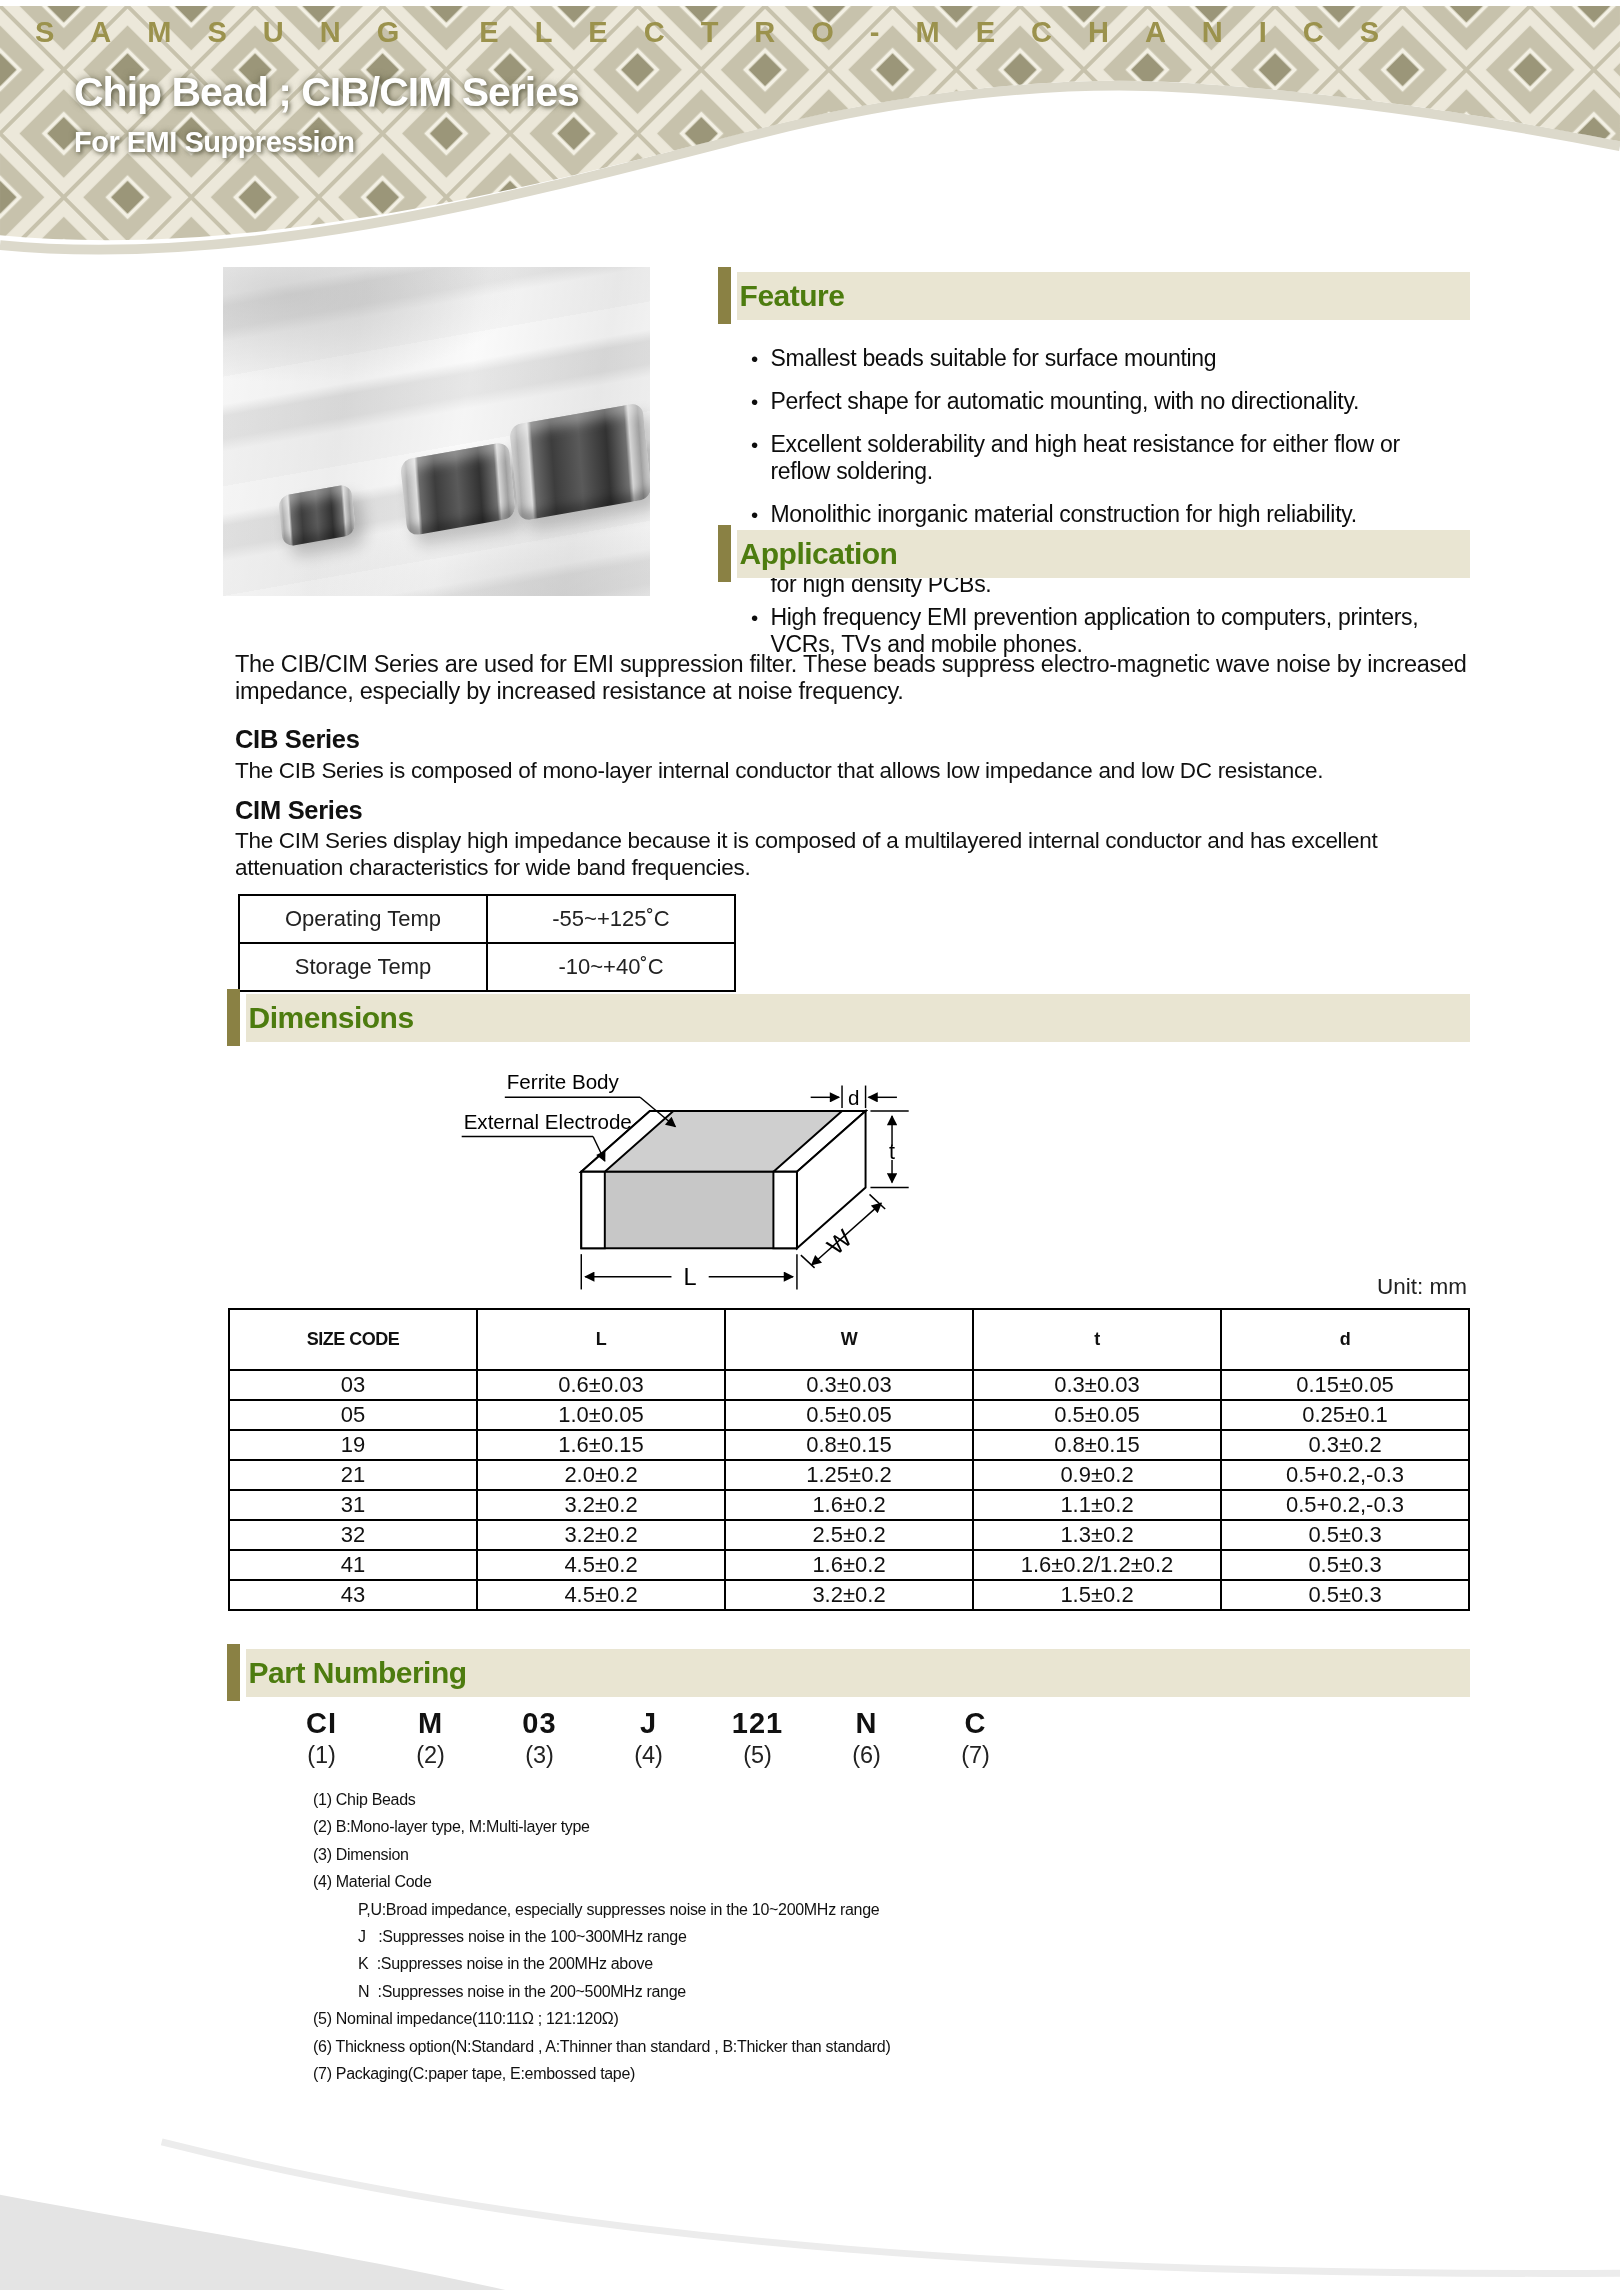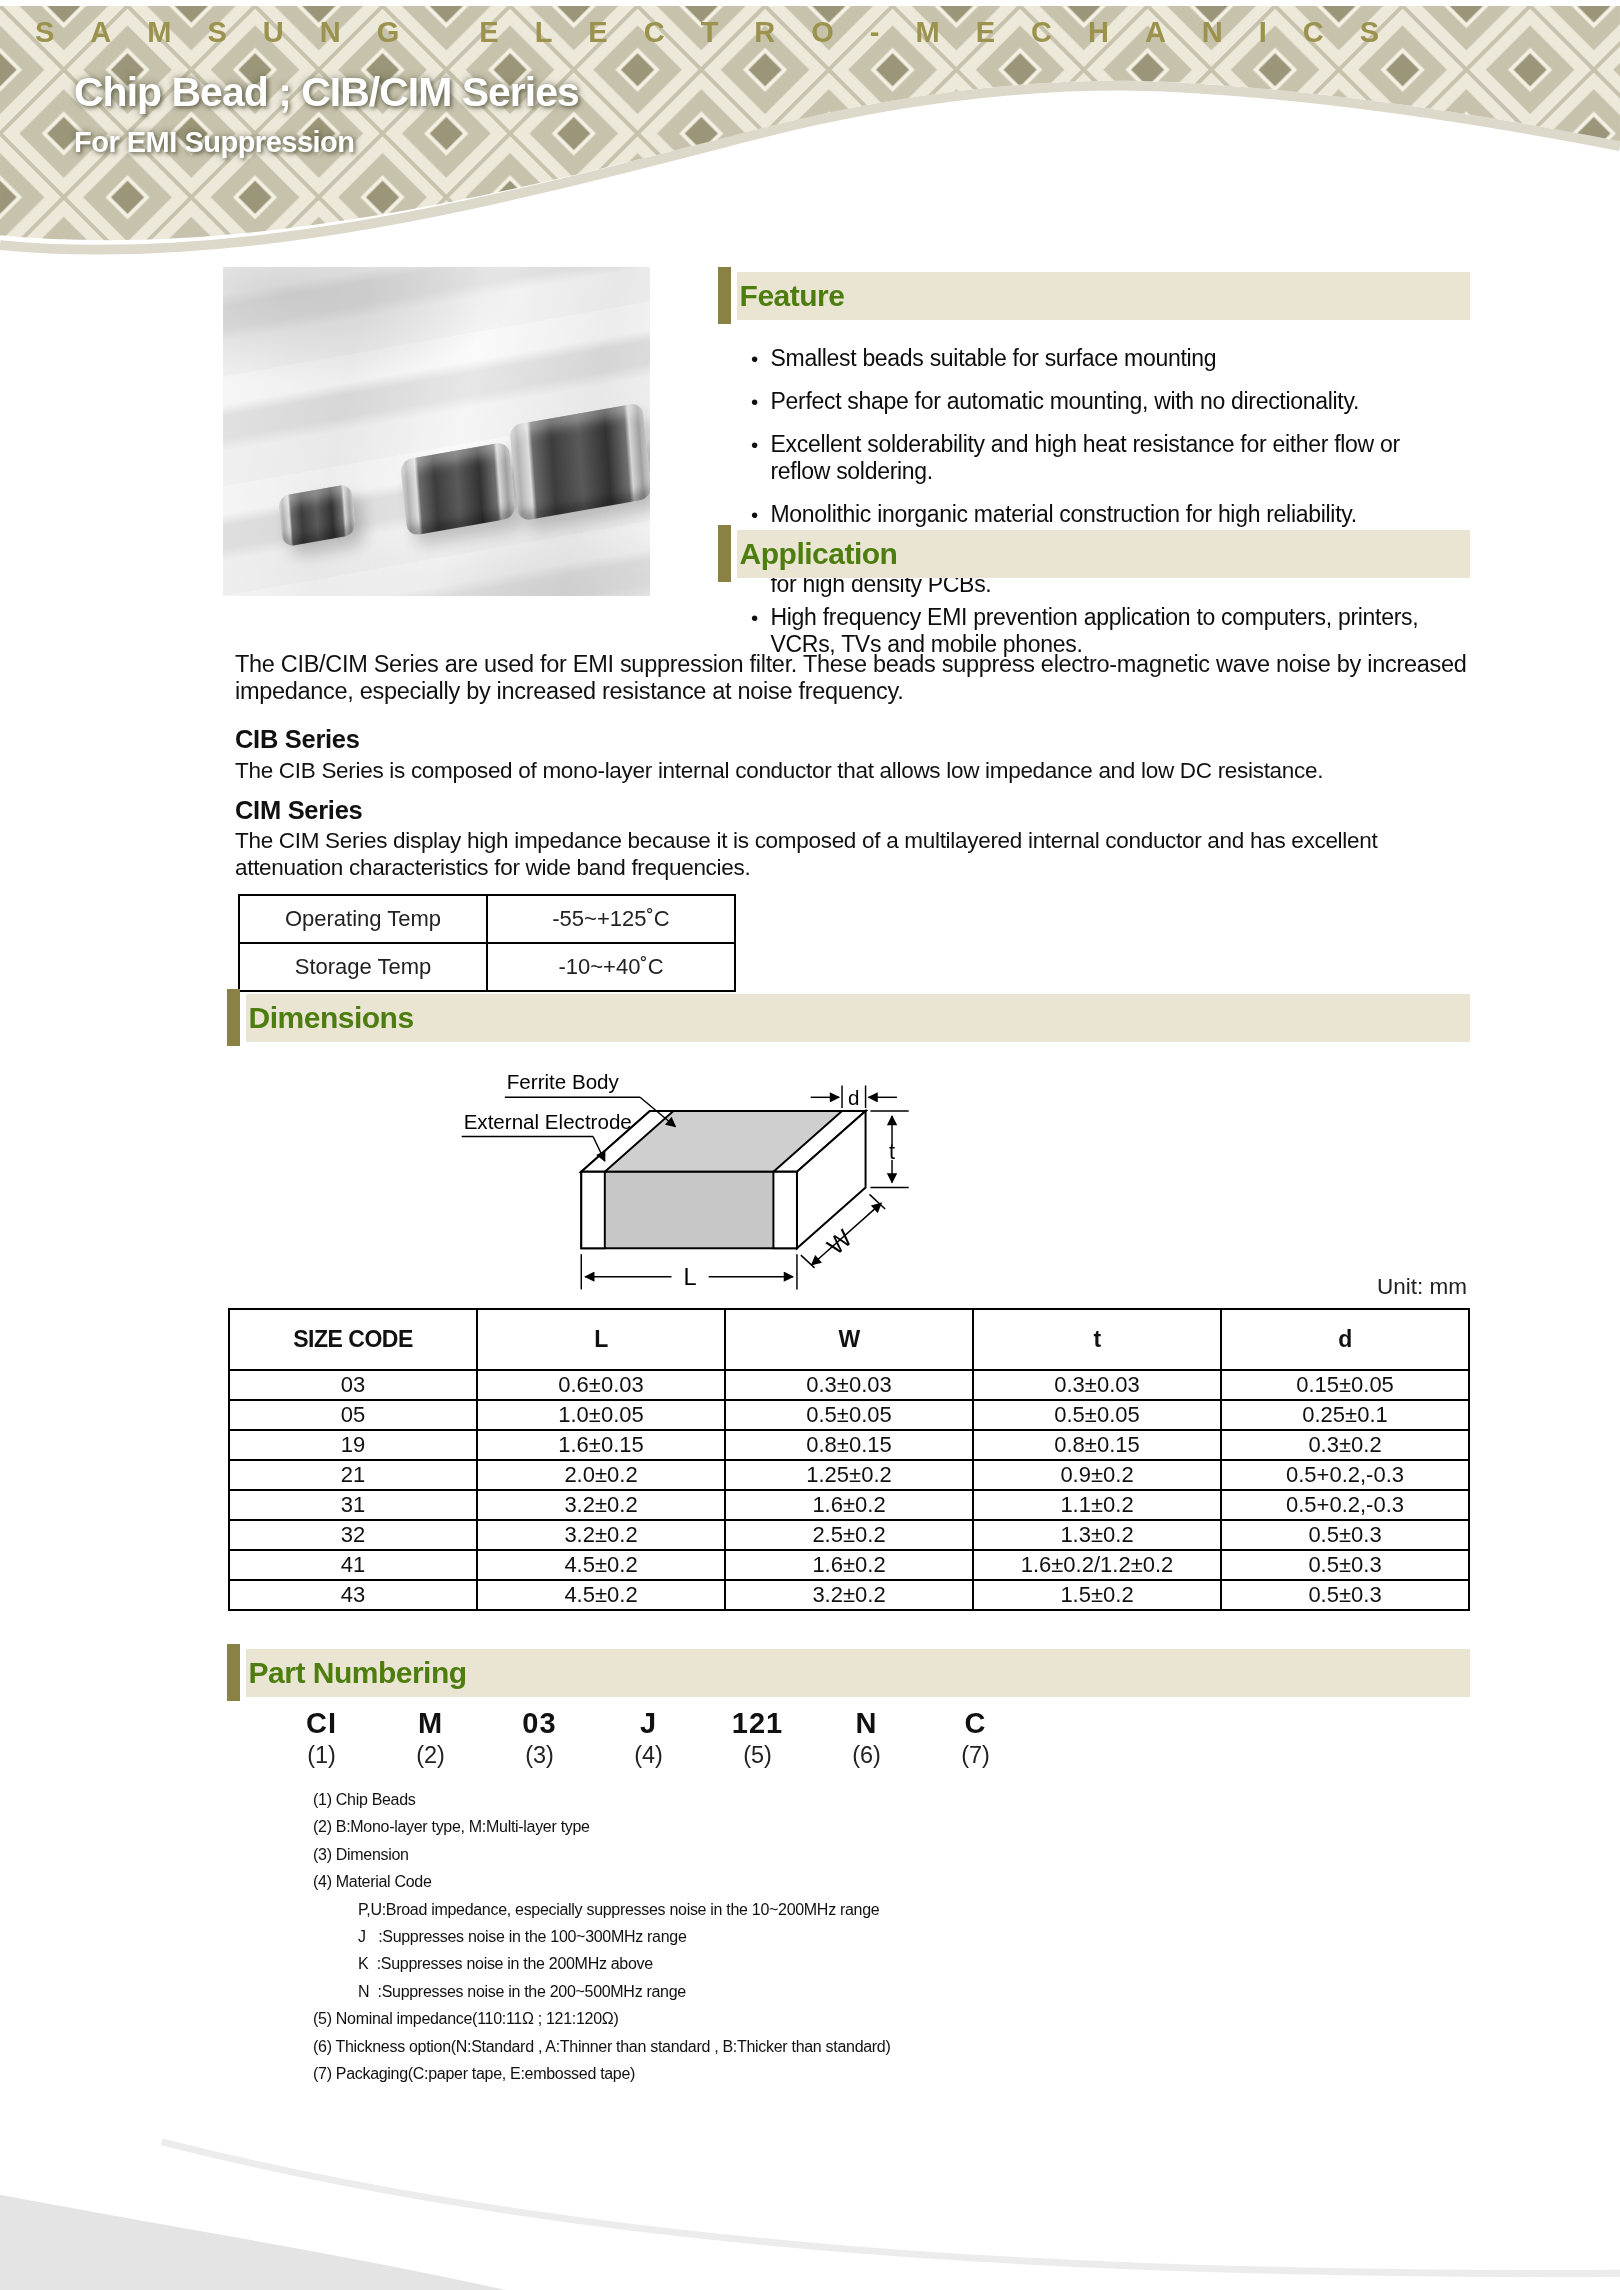--- a/index.html
+++ b/index.html
@@ -62,21 +62,21 @@
   .temp-table td{border:2px solid #000;height:30px;font-size:22px;text-align:center;color:#222;padding:8px;}
 
   
   .diagram{position:absolute;left:446px;top:1062px;width:696px;height:250px;}
   .diagram text{font-family:"Liberation Sans",sans-serif;fill:#000;}
   .unit{position:absolute;left:1176px;top:1274px;width:291px;text-align:right;font-size:22.5px;color:#222;}
 
   
   .dim-table{position:absolute;left:228px;top:1308px;width:1242px;border-collapse:collapse;
              border:2.9px solid #000;table-layout:fixed;}
-  .dim-table th{border:2px solid #000;border-bottom:2.9px solid #000;height:59px;font-size:23px;
+  .dim-table th{border:2px solid #000;border-bottom:2.9px solid #000;height:59px;font-size:18px;
                 font-weight:bold;letter-spacing:-0.5px;padding:0;}
   .dim-table td{border:2px solid #000;height:25.5px;font-size:22px;text-align:center;padding:1px 0;}
 
   
   .codes{position:absolute;left:267px;top:1707px;display:flex;}
   .code-col{width:109px;text-align:center;}
   .code-col .code{font-size:29px;font-weight:bold;letter-spacing:1px;}
   .code-col .num{font-size:23.5px;color:#222;margin-top:2px;}
   .notes{position:absolute;left:297px;top:1770px;width:1196px;margin:16px;padding:0;list-style:none;
          font-size:16px;line-height:27.4px;letter-spacing:-0.3px;}

